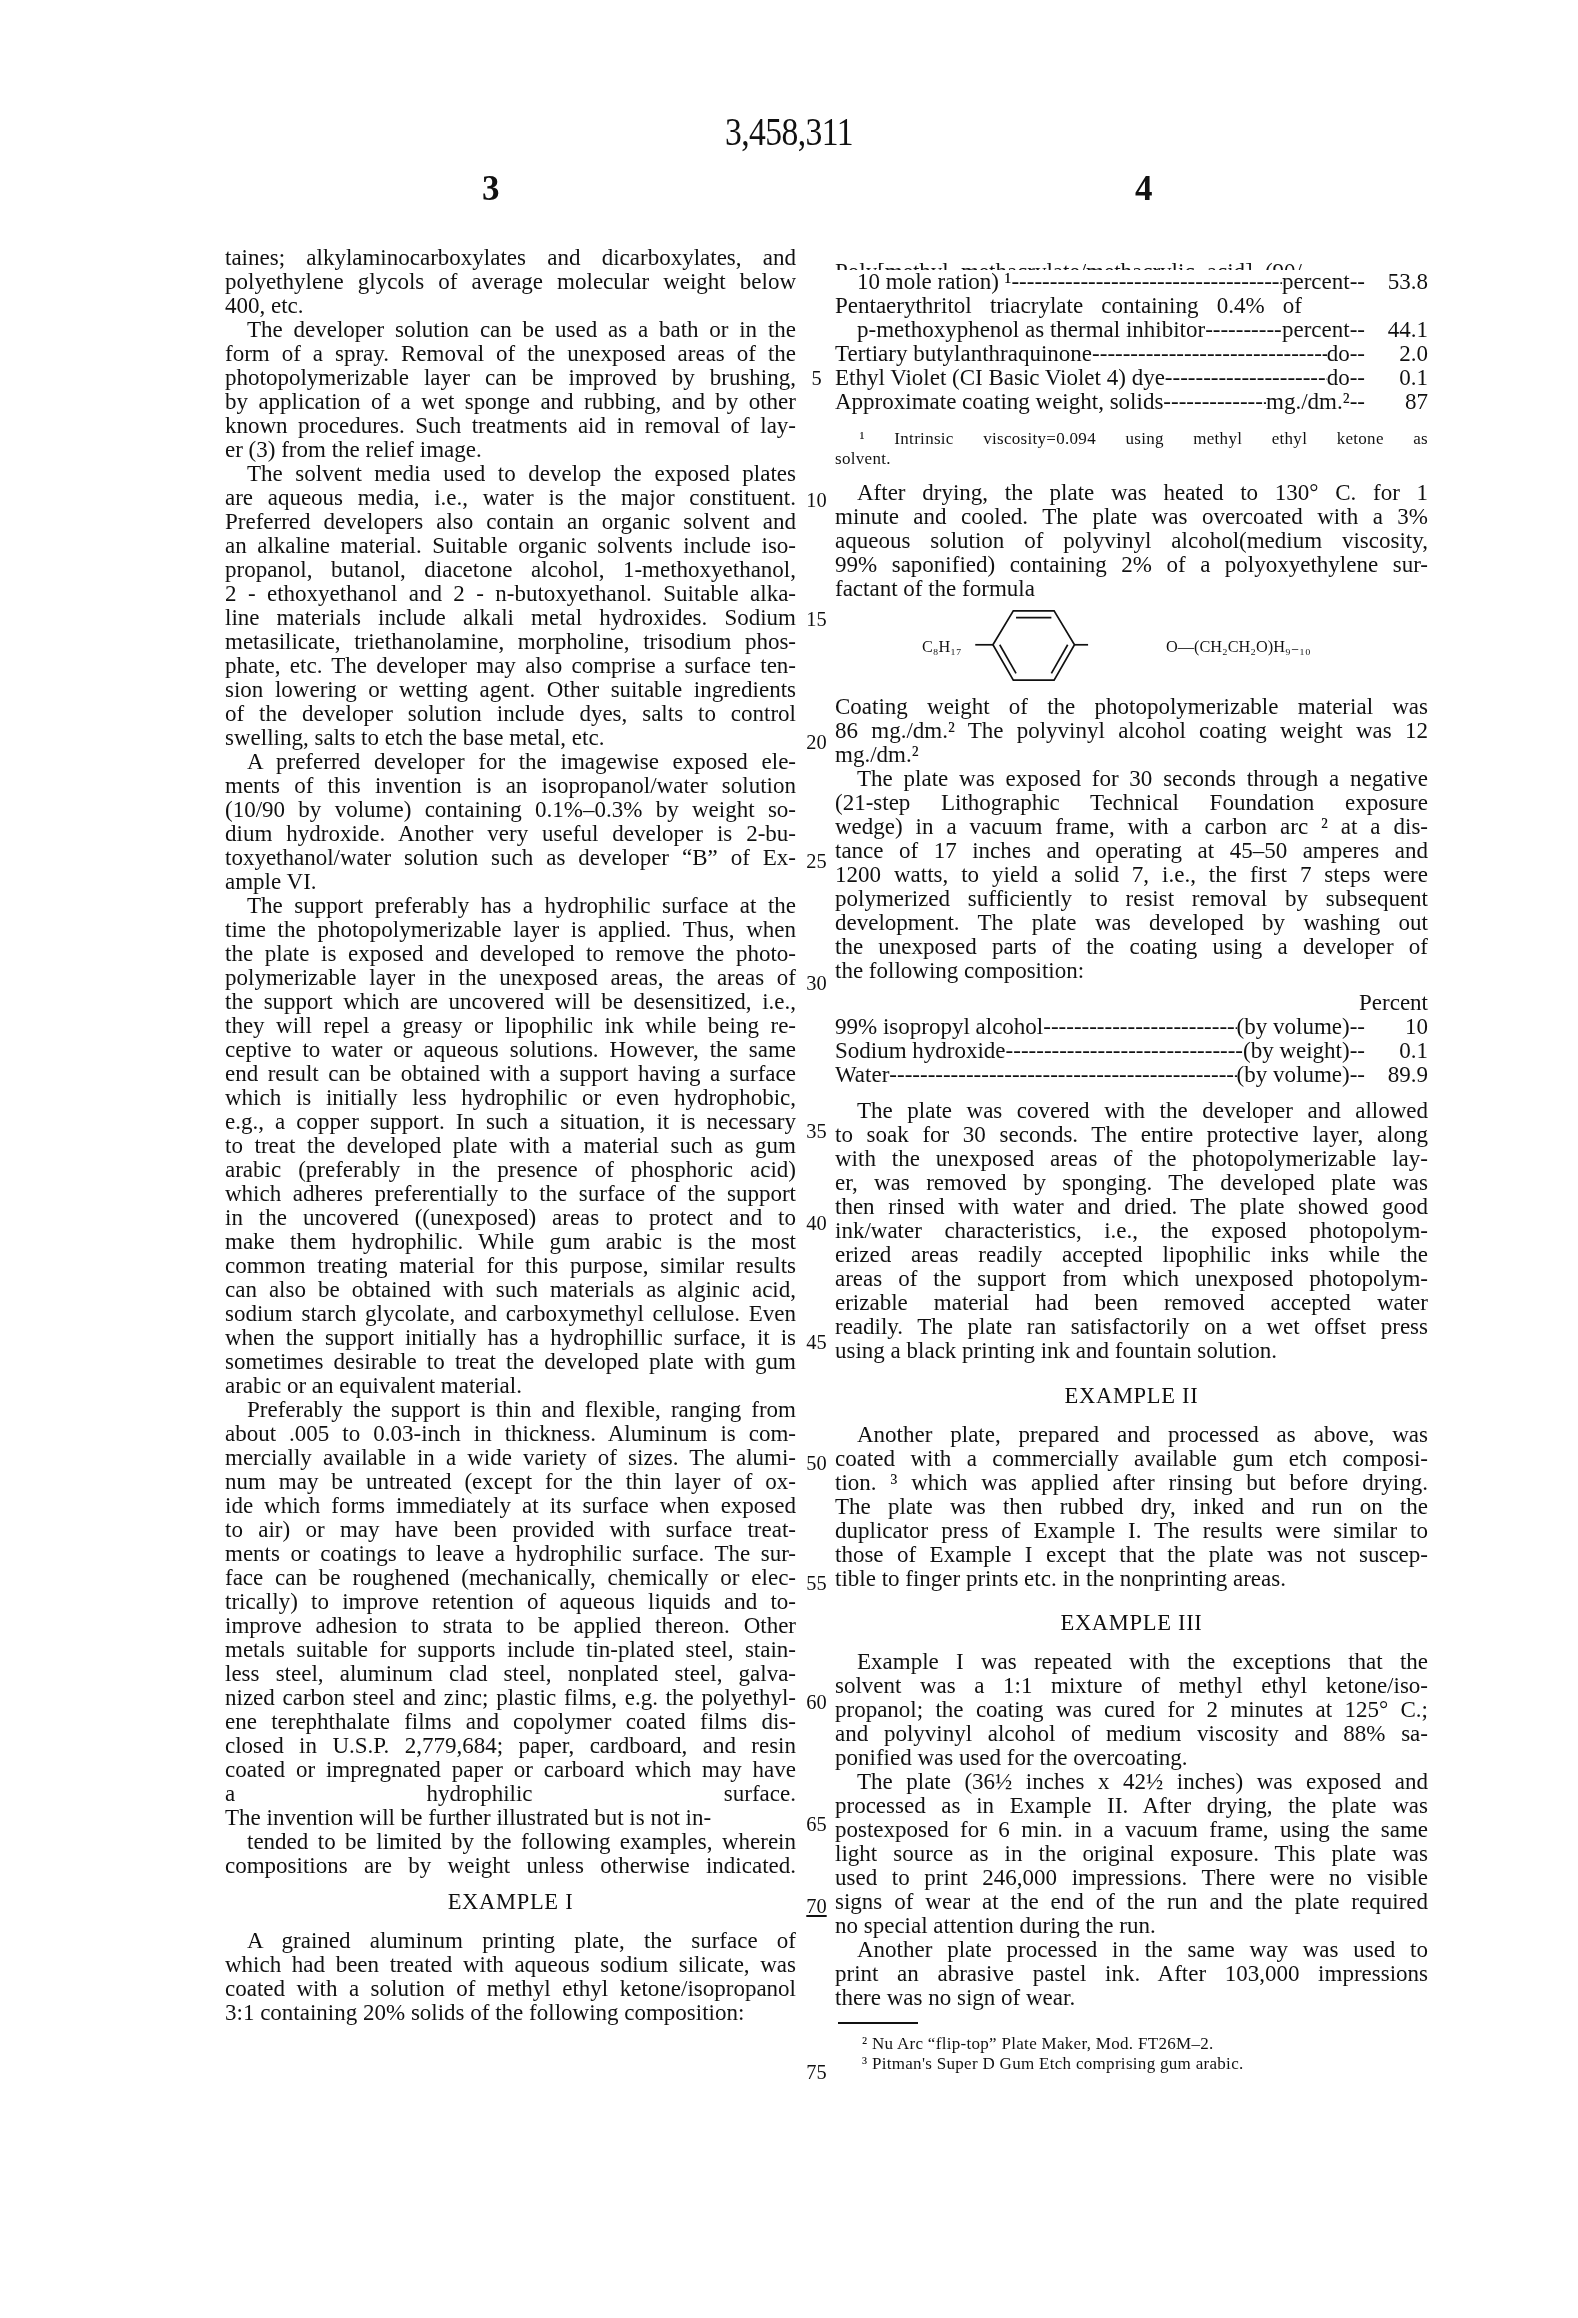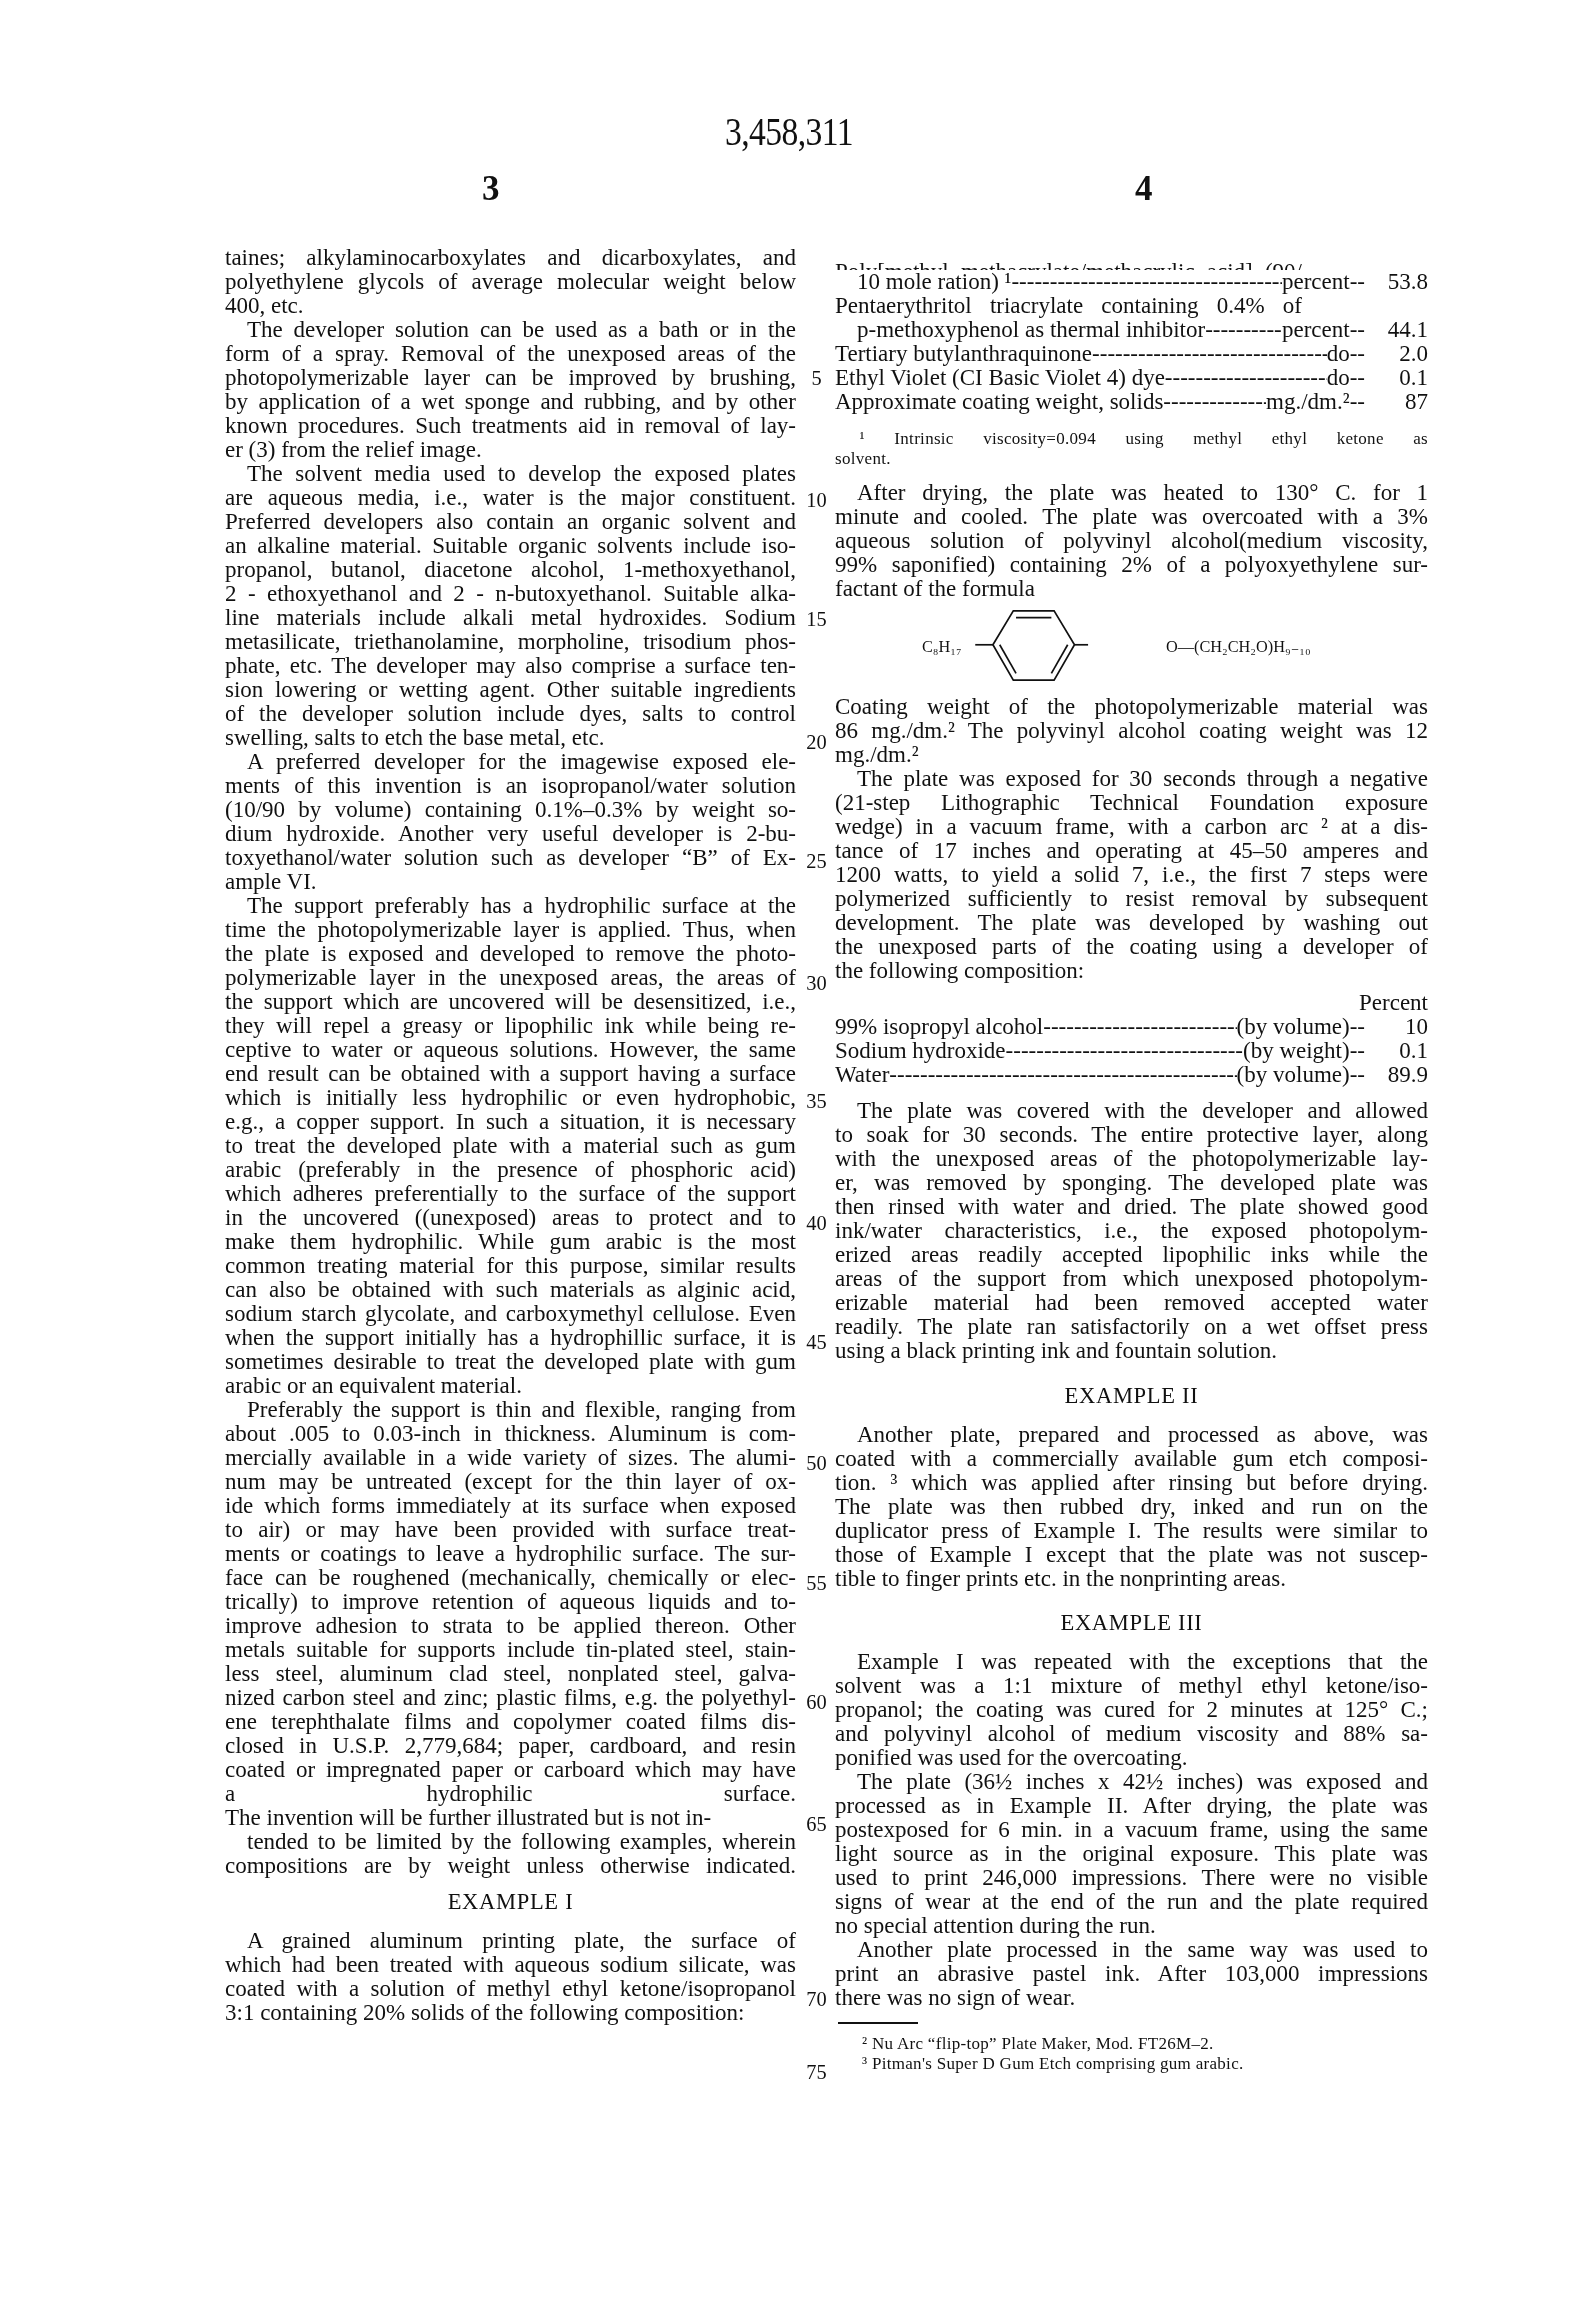--- a/index.html
+++ b/index.html
@@ -117,28 +117,28 @@
     </div>
 </div>
 
 <div class="linenums" id="gutter">
     <span class="linenum" style="top: 367px;">5</span>
     <span class="linenum" style="top: 489px;">10</span>
     <span class="linenum" style="top: 608px;">15</span>
     <span class="linenum" style="top: 731px;">20</span>
     <span class="linenum" style="top: 850px;">25</span>
     <span class="linenum" style="top: 972px;">30</span>
-    <span class="linenum" style="top: 1090px;">35</span>
+    <span class="linenum" style="top: 1120px;">35</span>
     <span class="linenum" style="top: 1212px;">40</span>
     <span class="linenum" style="top: 1331px;">45</span>
     <span class="linenum" style="top: 1452px;">50</span>
     <span class="linenum" style="top: 1572px;">55</span>
     <span class="linenum" style="top: 1691px;">60</span>
     <span class="linenum" style="top: 1813px;">65</span>
-    <span class="linenum" style="top: 1988px;">70</span>
+    <span class="linenum" style="top: 1895px; text-decoration: underline;">70</span>
     <span class="linenum" style="top: 2061px;">75</span>
   </div>
 
 <div class="col right">
   <div id="comp1">
       <div class="comp-row">
         <span class="lbl" style="text-align: justify; text-align-last: justify; display: block; padding-right: 63px;">
           <span style="display: block; text-align: justify; text-align-last: justify; margin-top: 14px;">Poly[methyl methacrylate/methacrylic acid] (90/</span>
         </span>
         <span class="val"></span>

